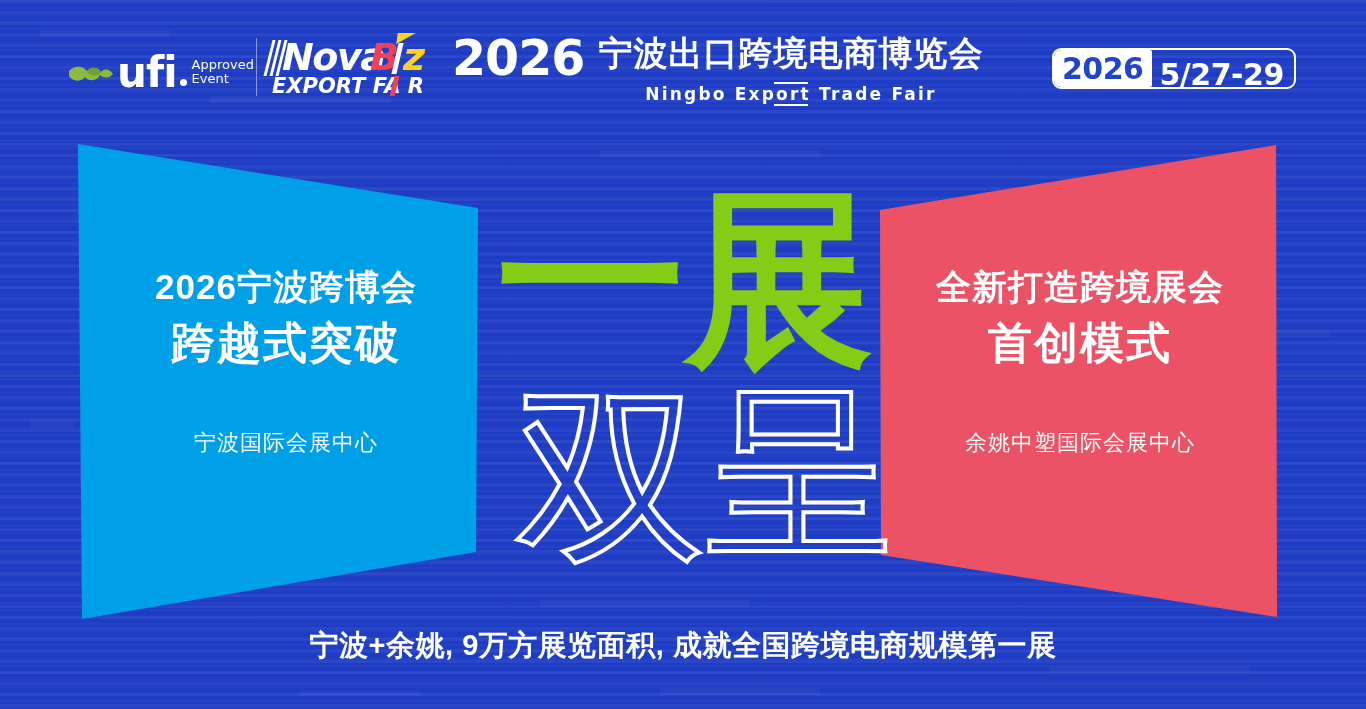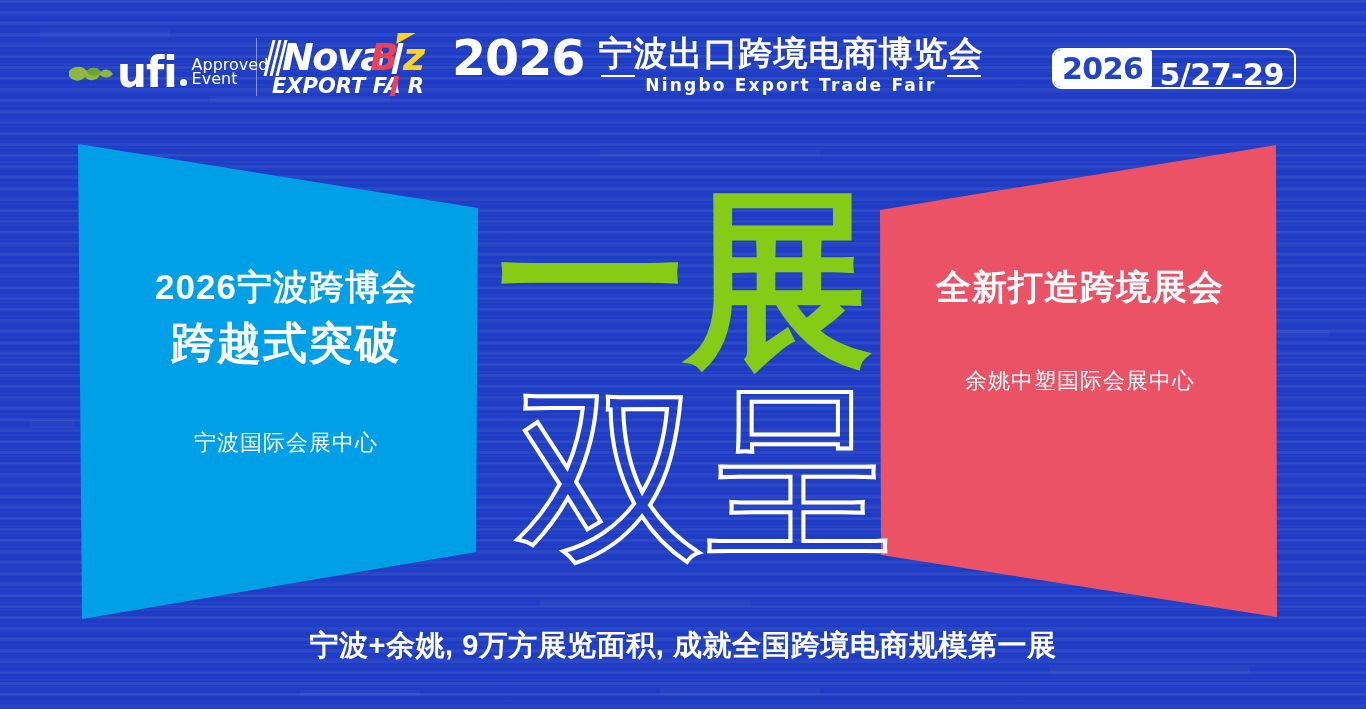--- a/index.html
+++ b/index.html
@@ -55,21 +55,21 @@
   #ufi-word {
     color: #ffffff; font-size: 42px; font-weight: 700;
     letter-spacing: -1px; line-height: 38px;
     font-family: "DejaVu Sans", sans-serif;
   }
   #ufi-dot {
     width: 7px; height: 7px; border-radius: 50%;
     background: #ffffff; margin: 0 5px 6px 3px;
   }
   #ufi-approved {
-    color: #ffffff; font-size: 16px; line-height: 14px;
+    color: #ffffff; font-size: 13px; line-height: 14px;
     font-weight: 400; margin-bottom: 6px;
     font-family: "DejaVu Sans", sans-serif;
   }
   #ufi-approved div { white-space: nowrap; }
 
   #header-sep {
     position: absolute; left: 256px; top: 38px;
     width: 1px; height: 58px; background: rgba(255,255,255,0.45);
   }
 
@@ -132,22 +132,23 @@
     color: #ffffff; font-size: 49px; font-weight: 700;
     font-family: "DejaVu Sans", sans-serif;
     letter-spacing: -1px; line-height: 50px;
   }
   #title-cn-wrap { margin-left: 14px; }
   #title-cn {
     color: #ffffff; font-size: 34px; font-weight: 700;
     letter-spacing: 1px; line-height: 38px; white-space: nowrap;
   }
   #title-en-row {
-    display: flex; align-items: flex-start; justify-content: center;
-    margin-top: 3px;
+    display: flex; align-items: center; justify-content: center;
+    margin-top: 10px;
+    flex-direction: column;
   }
   .title-rule { width: 34px; height: 2px; background: #ffffff; }
   #title-en {
     color: #ffffff; font-size: 17px; font-weight: 700;
     letter-spacing: 2.2px; margin: 0 10px; white-space: nowrap;
     font-family: "DejaVu Sans", sans-serif;
   }
 
   
   #date-badge {
@@ -270,20 +271,21 @@
   </div>
 
   <div id="left-content" class="panel-content">
     <div class="panel-line1">2026宁波跨博会</div>
     <div class="panel-line2">跨越式突破</div>
     <div class="panel-venue">宁波国际会展中心</div>
   </div>
 
   <div id="right-content" class="panel-content">
     <div class="panel-line1">全新打造跨境展会</div>
+    <div class="panel-line2">首创模式</div>
     <div class="panel-venue">余姚中塑国际会展中心</div>
   </div>
 
   <div id="header">
 
     <div id="ufi-logo">
       <div id="ufi-leaf">
         <svg width="48" height="26" viewBox="0 0 48 26">
           <path d="M2 8 C8 2, 16 3, 20 8 C24 3, 31 4, 34 9 C37 5, 43 6, 46 11 C42 16, 36 15, 33 12 C30 18, 22 19, 18 14 C13 20, 5 18, 2 13 Z" fill="#8cba3f"></path>
           <path d="M20 8 C24 3, 31 4, 34 9 C31 14, 24 14, 20 9 Z" fill="#6fa32f"></path>

